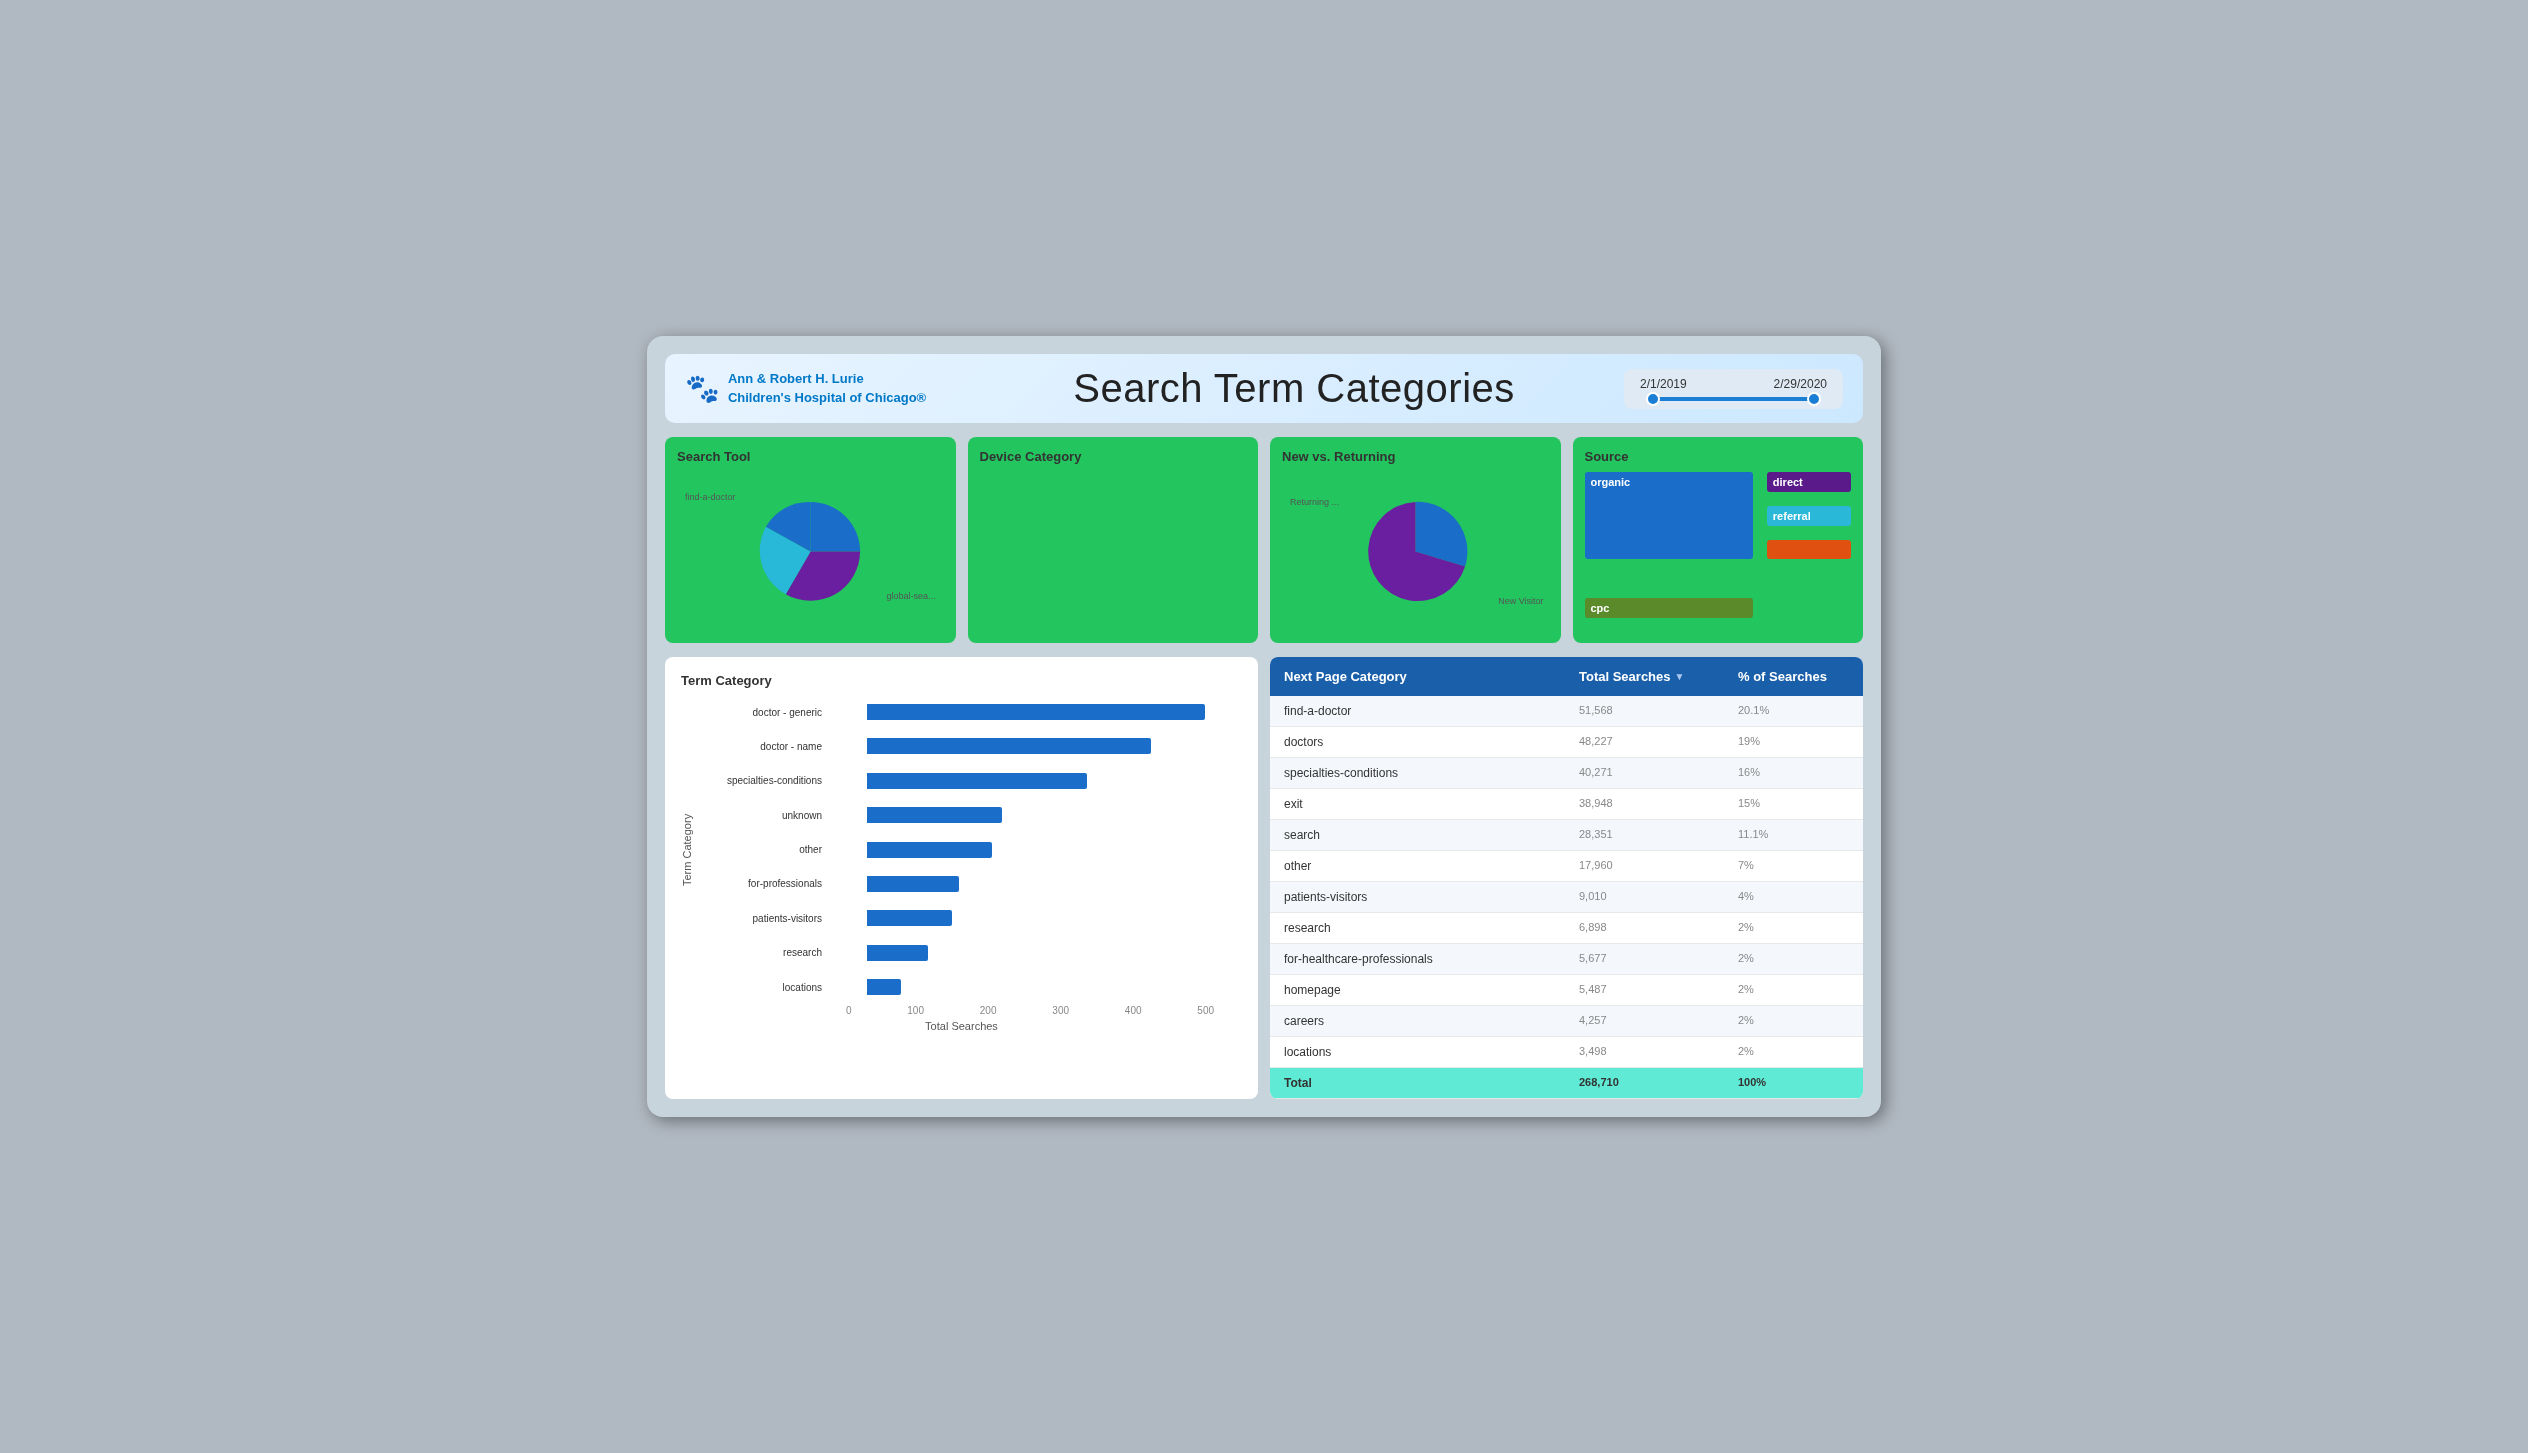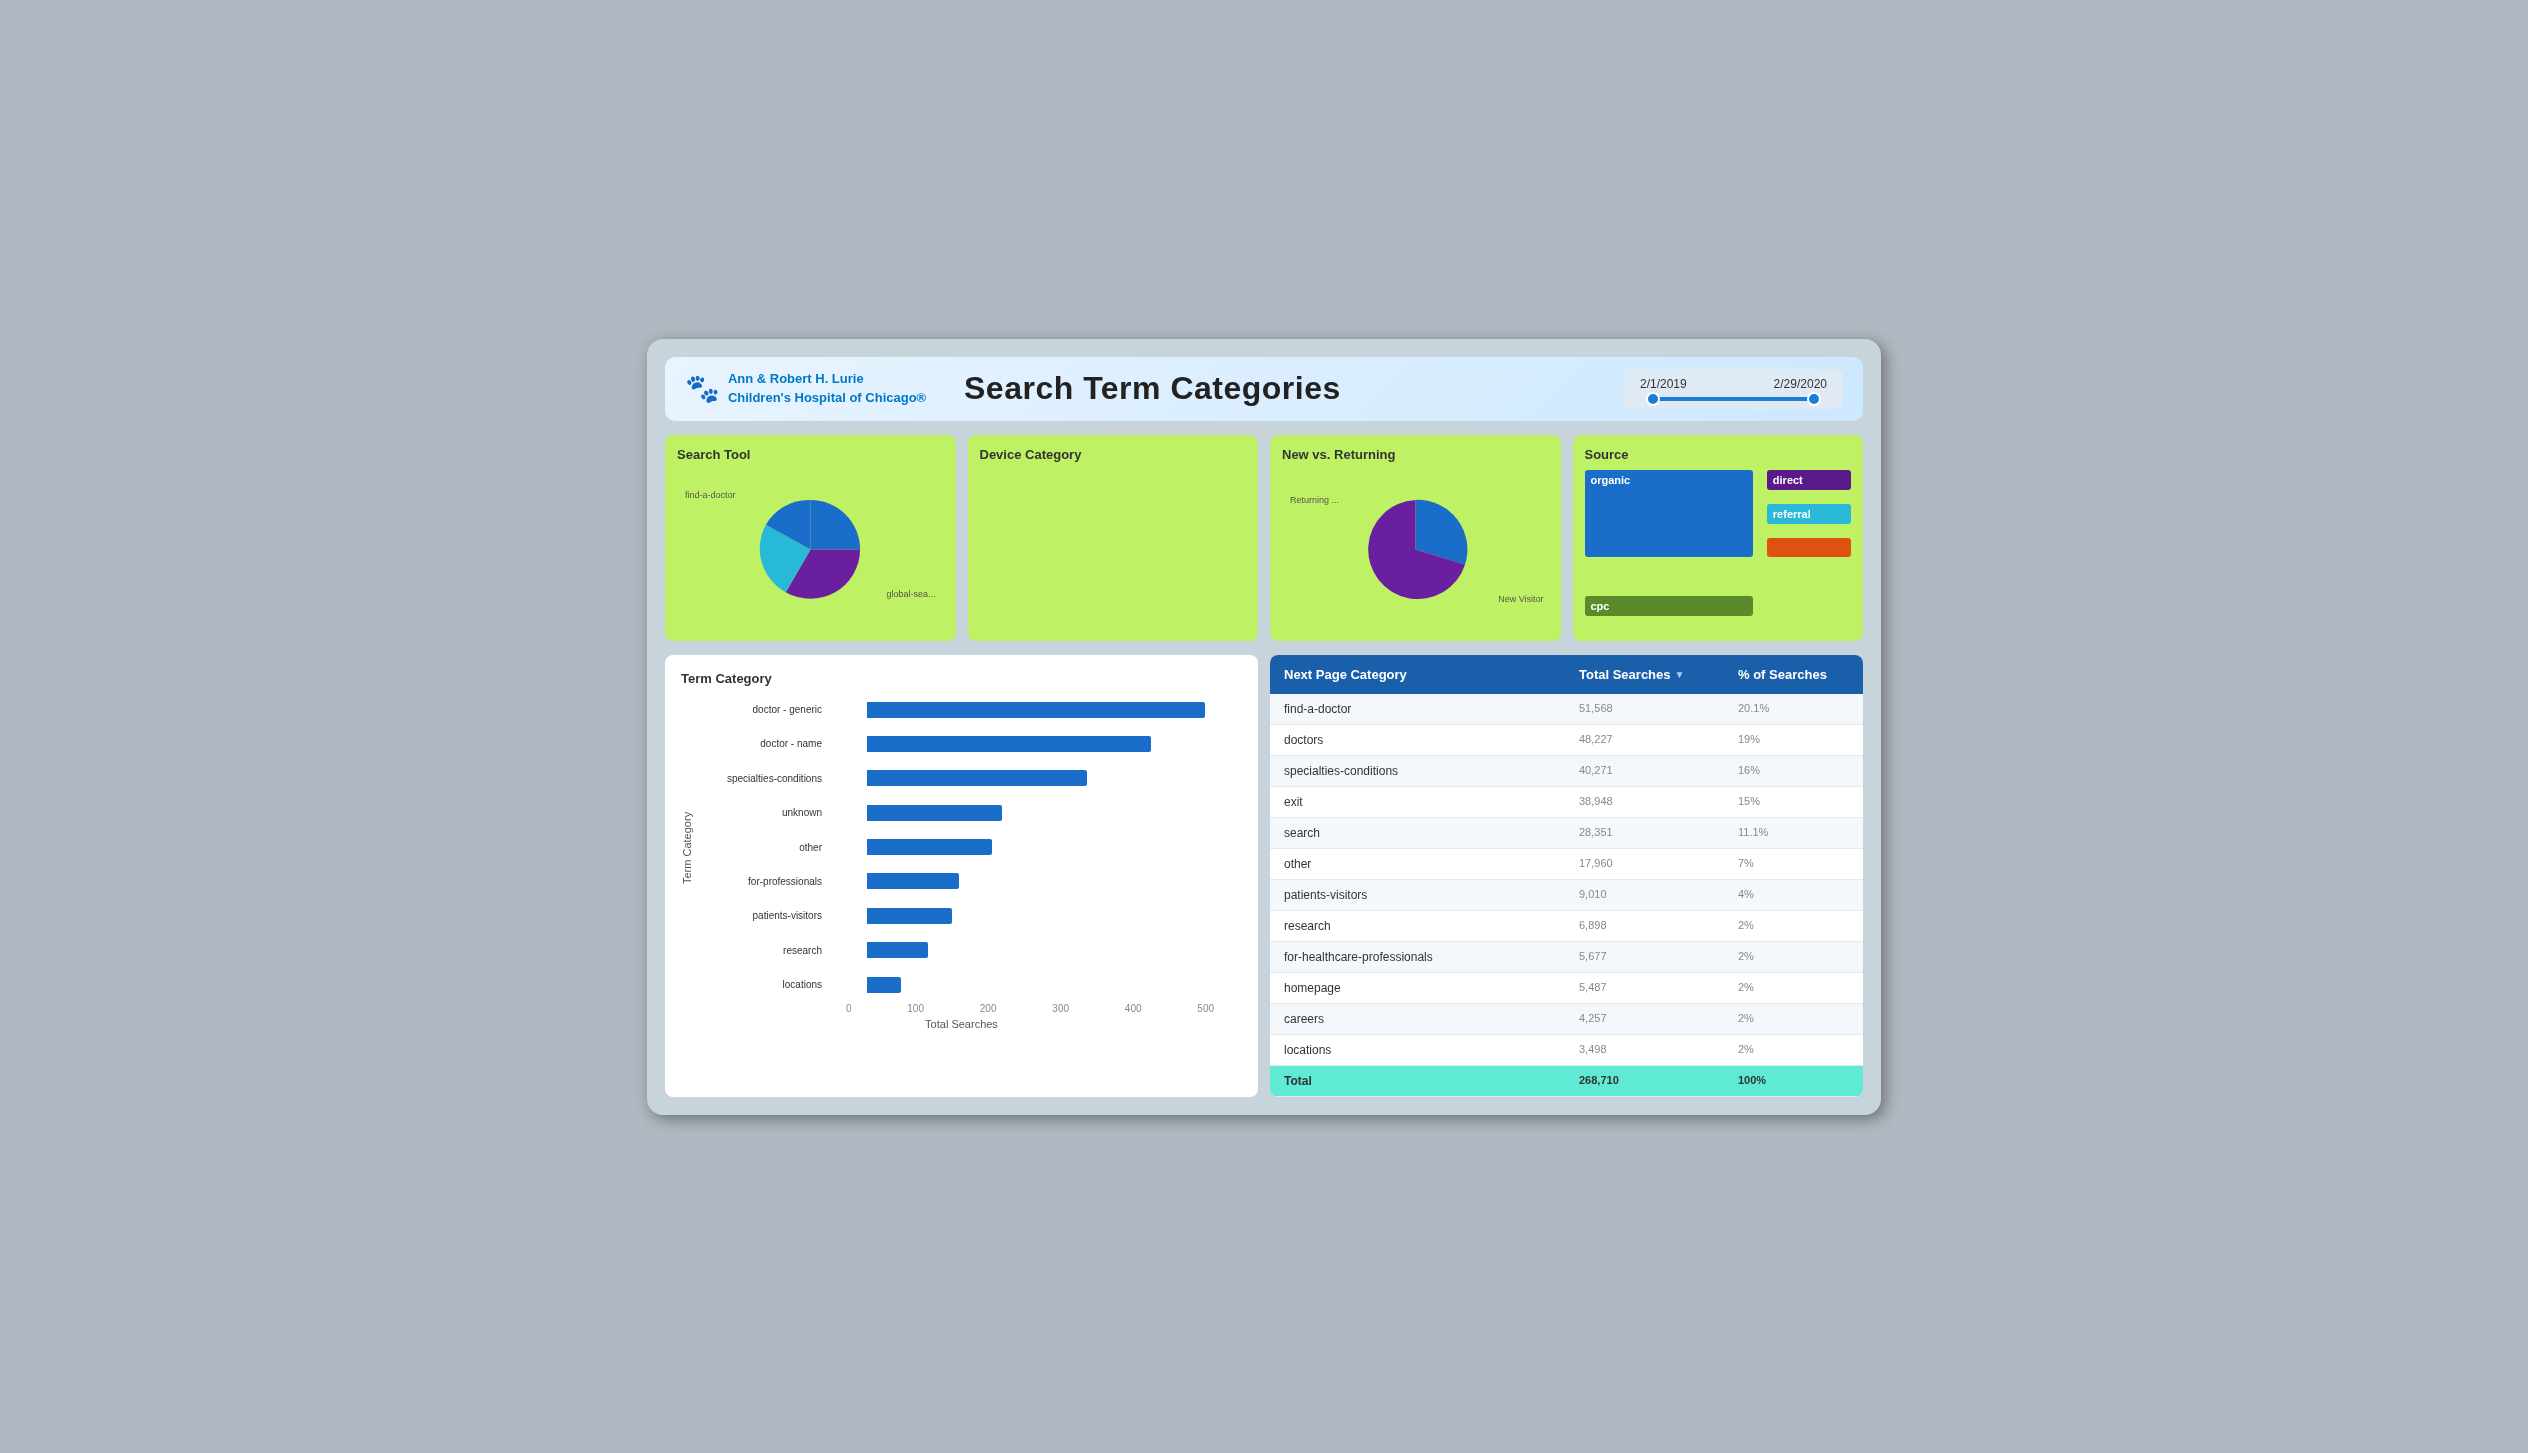--- a/index.html
+++ b/index.html
@@ -43,22 +43,23 @@
     }
     .logo-text {
       font-size: 13px;
       color: #0078c8;
       font-weight: bold;
       line-height: 1.4;
     }
     .logo-text span { display: block; }
     .header-title {
       flex: 1;
-      font-size: 32px;
-      font-weight: bold;
+      text-align: center;
+      font-size: 40px;
+      font-weight: normal;
       color: #222;
       letter-spacing: 0.5px;
     }
     .date-range {
       background: #e0eaf4;
       border-radius: 8px;
       padding: 8px 16px;
       min-width: 219px;
       text-align: center;
     }
@@ -96,21 +97,21 @@
     .slider-thumb-right { right: -2px; }
 
     
     .charts-row {
       display: grid;
       grid-template-columns: 1fr 1fr 1fr 1fr;
       gap: 12px;
       margin-bottom: 14px;
     }
     .chart-card {
-      background: #bef264;
+      background: #22c55e;
       border-radius: 8px;
       padding: 12px;
       position: relative;
       min-height: 199px;
     }
     .chart-card-title {
       font-size: 13px;
       font-weight: bold;
       color: #333;
       margin-bottom: 8px;

